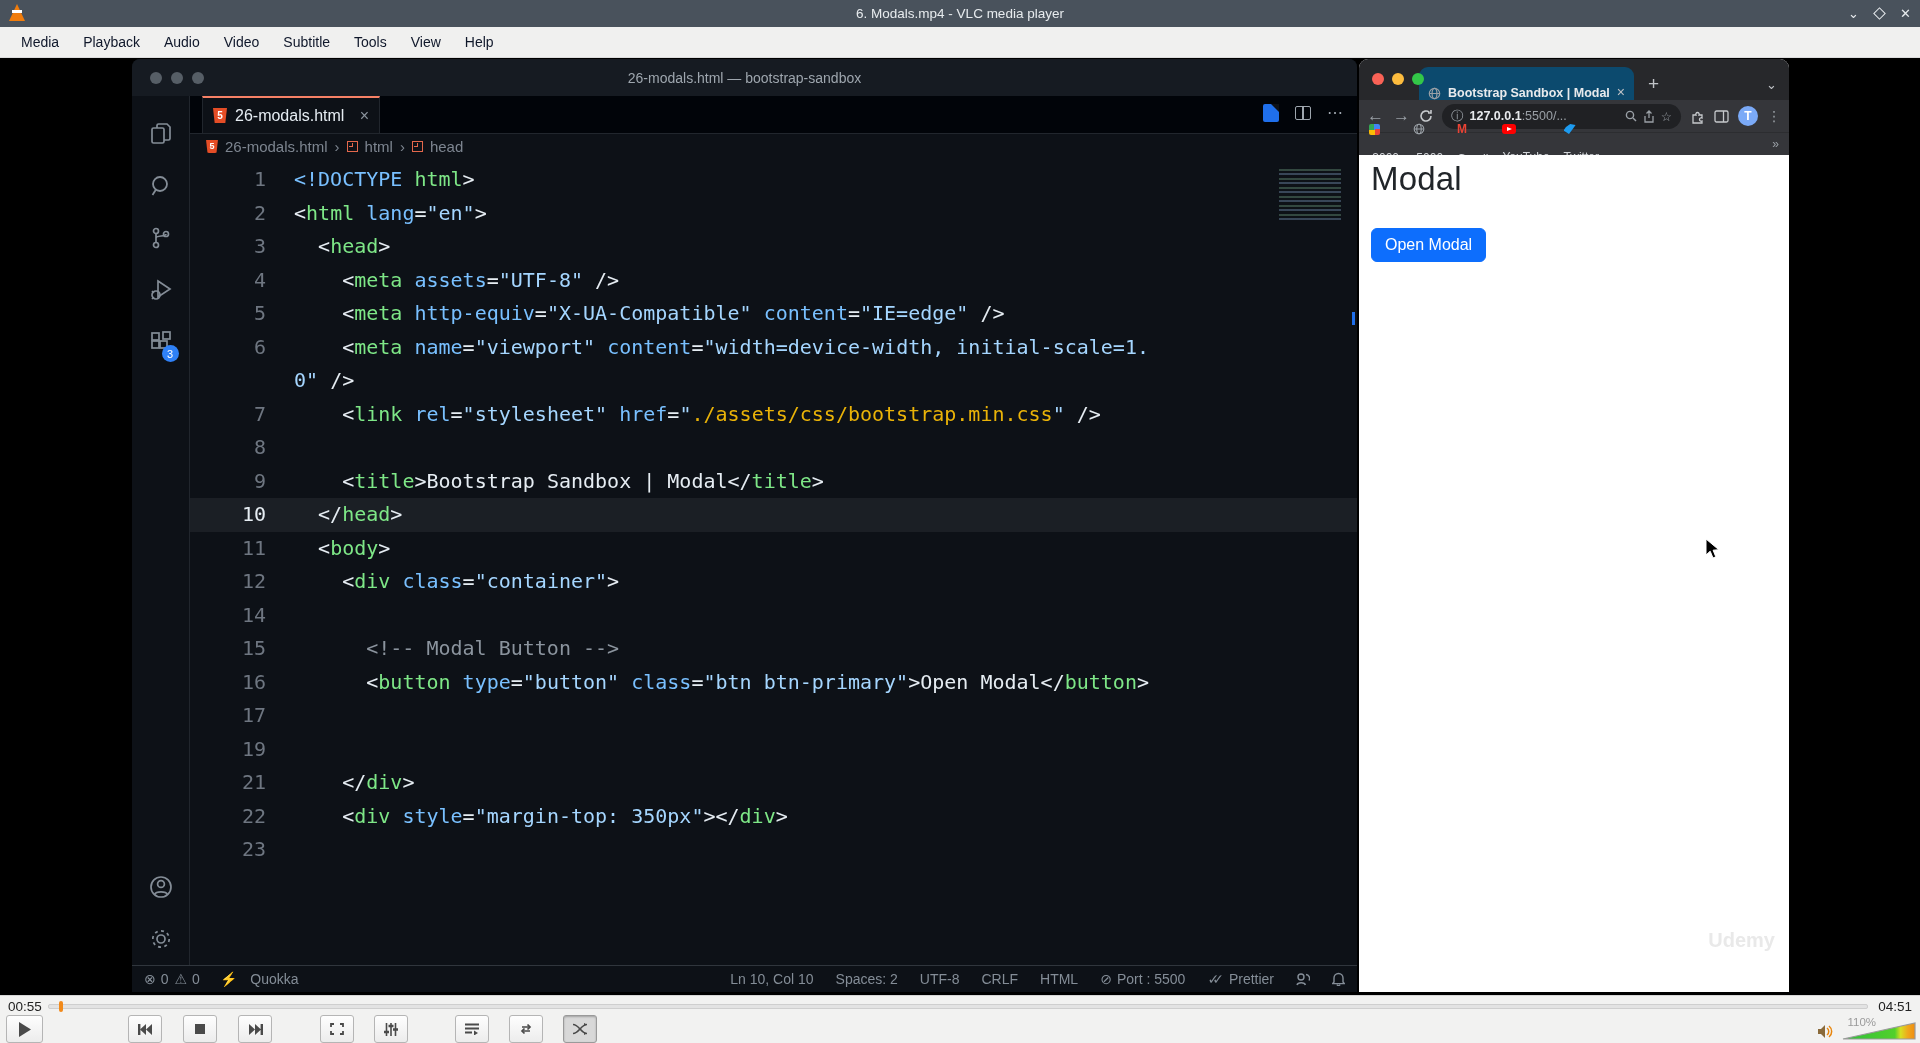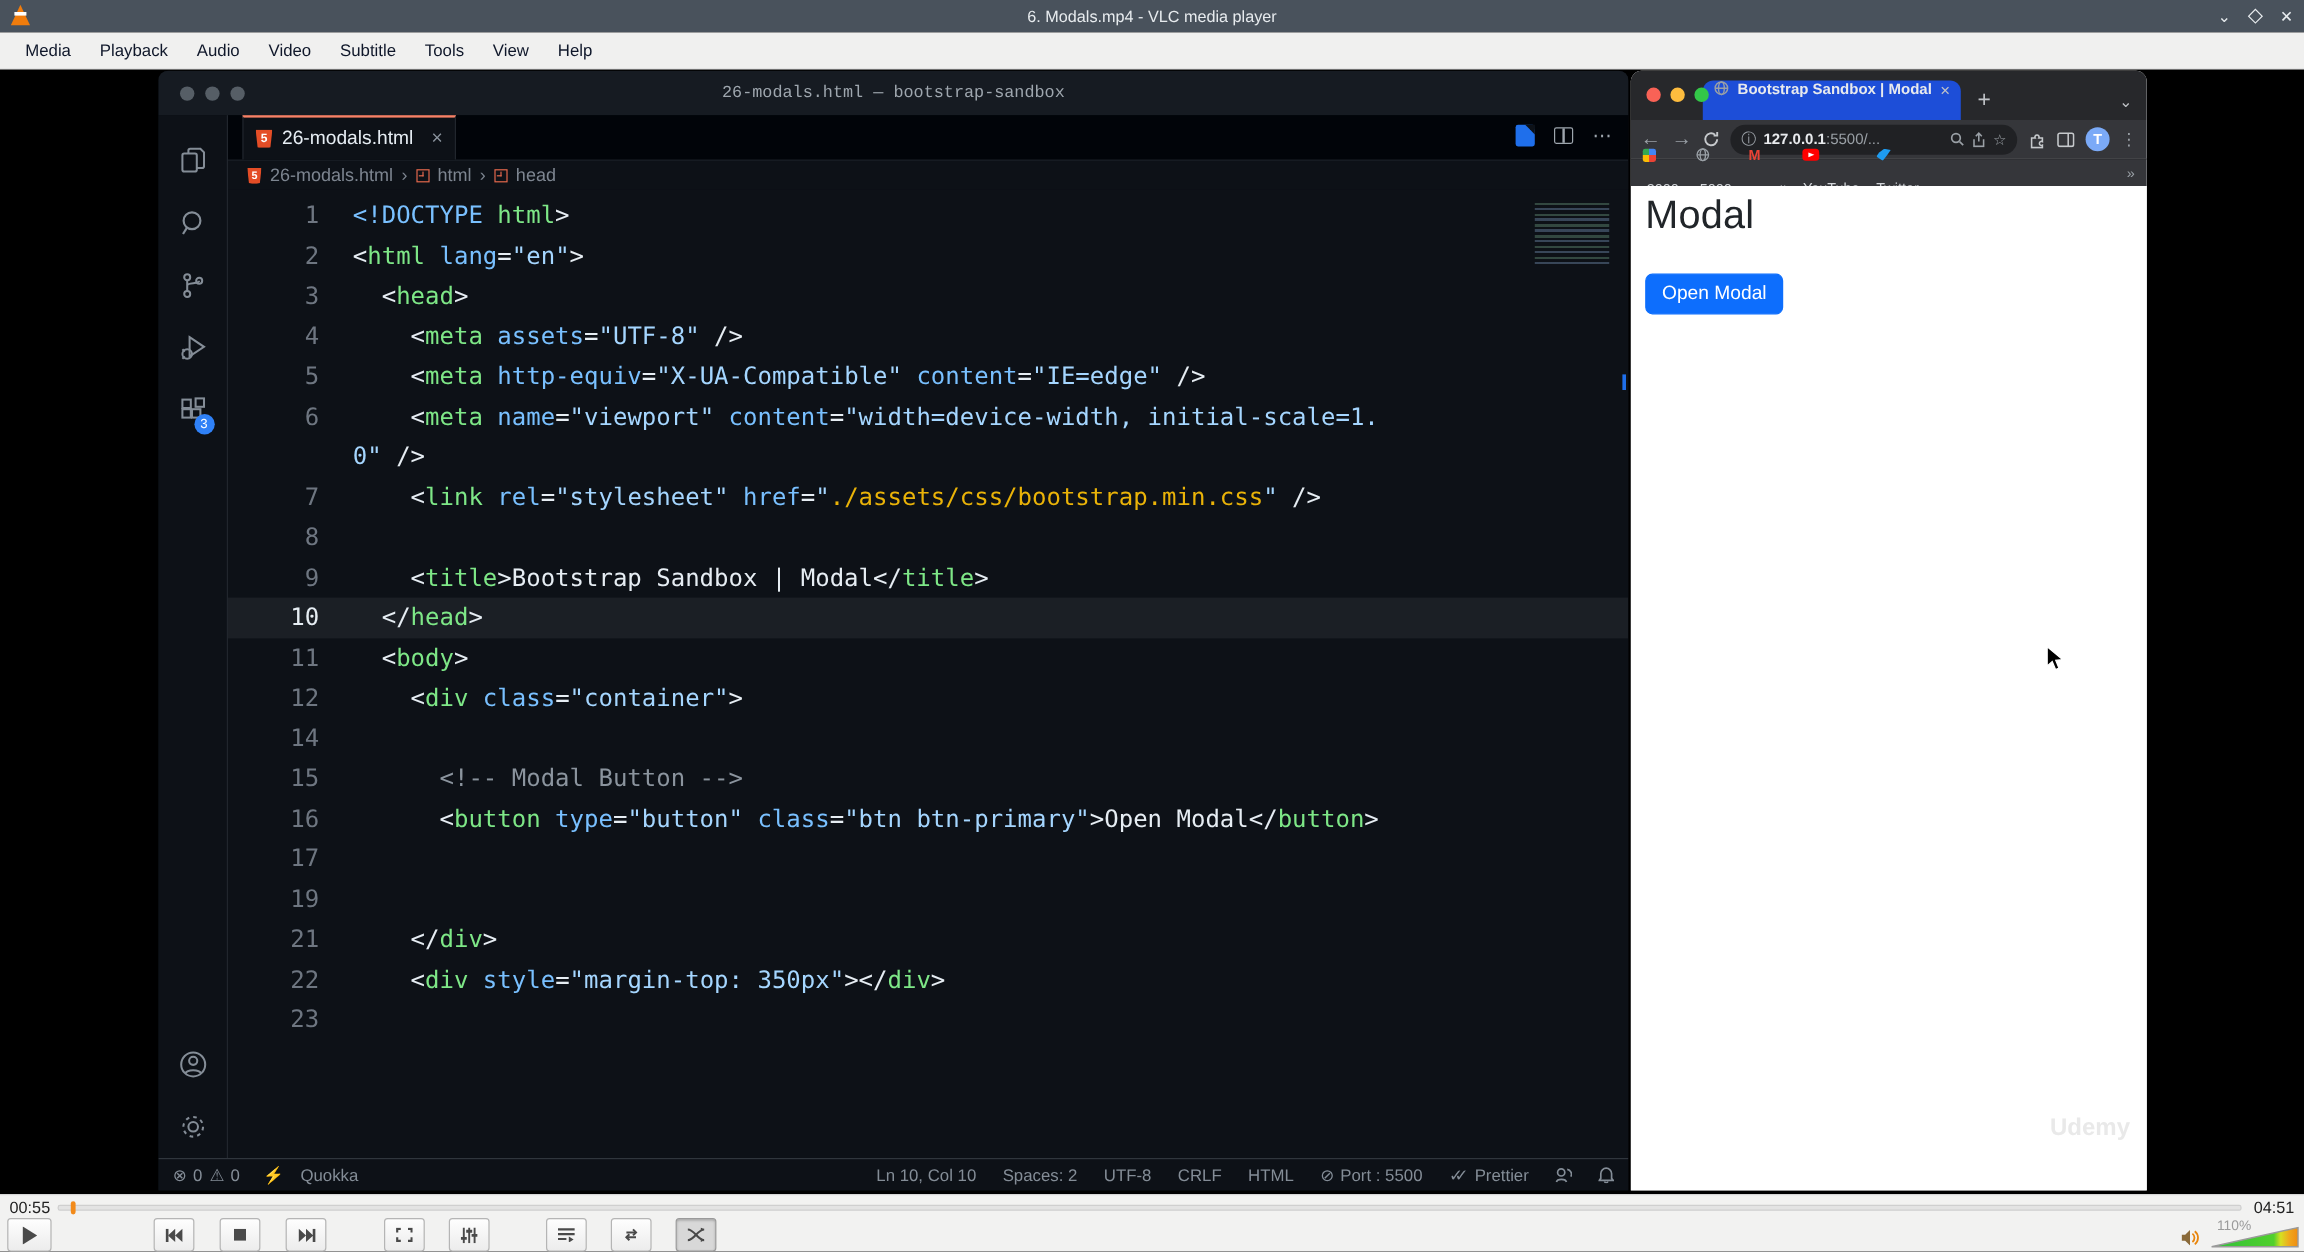--- a/index.html
+++ b/index.html
@@ -22,21 +22,21 @@
   .seek-track { position:absolute; left:48px; right:52px; top:8px; height:5px; background:#e3e3e3; border:1px solid #cfcfcf; border-radius:2px; }
   .seek-handle { position:absolute; left:10px; top:-4px; width:4px; height:11px; background:#f28a1a; border-radius:2px; }
   .vlc-btn { position:absolute; top:19px; height:28px; background:linear-gradient(#fefefe,#ececec); border:1px solid #b5b5b5; border-radius:3px; display:flex; align-items:center; justify-content:center; }
   .vlc-btn.pressed { background:#d8d8d8; border-color:#9a9a9a; box-shadow:inset 0 1px 2px rgba(0,0,0,.25); }
   .vol-label { position:absolute; right:44px; top:20px; font-size:11.5px; color:#9b9b9b; }
   .vol-wedge { position:absolute; right:4px; top:26px; }
   .spk { position:absolute; right:86px; top:29px; }
 
   
   .vscode { position:absolute; left:132px; top:59px; width:1225px; height:933px; background:#0d1117; border-radius:8px 8px 0 0; overflow:hidden; }
-  .vsc-titlebar { position:absolute; left:0; top:0; right:0; height:37px; background:#161b22; display:flex; align-items:center; justify-content:center;font-family:Liberation Mono, monospace; }
+  .vsc-titlebar { position:absolute; left:0; top:0; right:0; height:37px; background:#161b22; display:flex; align-items:center; justify-content:center; }
   .vsc-lights { position:absolute; left:18px; top:13px; display:flex; gap:9px; }
   .vsc-lights i { width:12px; height:12px; border-radius:50%; background:#565e66; }
   .vsc-title { color:#9ea6ae; font-size:14px; }
   .activity-bar { position:absolute; left:0; top:37px; bottom:27px; width:58px; background:#0d1117; border-right:1px solid #21262d; display:flex; flex-direction:column; align-items:center; padding-top:12px; }
   .act-icon { width:48px; height:52px; display:flex; align-items:center; justify-content:center; position:relative; color:#848d97; }
   .act-spacer { flex:1; }
   .ext-badge { position:absolute; right:6px; bottom:6px; min-width:17px; height:17px; border-radius:50%; background:#2f81f7; color:#fff; font-size:11px; display:flex; align-items:center; justify-content:center; }
   .tabbar { position:absolute; left:58px; top:37px; right:0; height:38px; background:#010409; border-bottom:1px solid #21262d; display:flex; }
   .tab { margin-left:12px; width:178px; background:#0d1117; border-top:2px solid #f78166; border-right:1px solid #21262d; border-left:1px solid #21262d; display:flex; align-items:center; gap:8px; padding:0 10px; }
   .tab-label { color:#e6edf3; font-size:16px; flex:1; }
@@ -65,21 +65,21 @@
   .statusbar { position:absolute; left:0; bottom:0; right:0; height:27px; background:#0d1117; border-top:1px solid #30363d; display:flex; align-items:center; color:#848d97; font-size:14px; padding:0 12px; }
   .sb-left { display:flex; align-items:center; gap:6px; }
   .sb-right { margin-left:auto; display:flex; align-items:center; gap:22px; }
   .sb-item { display:flex; align-items:center; gap:5px; }
 
   
   .chrome { position:absolute; left:1359px; top:59px; width:430px; height:933px; border-radius:9px 9px 0 0; overflow:hidden; background:#fff; }
   .ch-frame { height:41px; background:#27282b; display:flex; align-items:flex-end; position:relative; }
   .ch-lights { position:absolute; left:13px; top:14px; display:flex; gap:8px; }
   .ch-lights i { width:12px; height:12px; border-radius:50%; }
-  .ch-tab { margin-left:60px; width:215px; height:33px; background:#1d4ed8; border-radius:9px 9px 0 0; display:flex; align-items:flex-start; gap:7px; padding:0 9px; }
+  .ch-tab { margin-left:60px; width:215px; height:33px; background:#0c4a6e; border-radius:9px 9px 0 0; display:flex; align-items:flex-end; gap:7px; padding:0 9px; }
   .ch-tab-label { color:#e8eaed; font-size:12.5px; flex:1; font-weight:bold; white-space:nowrap; overflow:hidden; }
   .ch-newtab { color:#c0c3c7; font-size:19px; margin-left:14px; margin-bottom:5px; }
   .ch-tabchev { position:absolute; right:12px; bottom:8px; color:#c0c3c7; font-size:13px; }
   .ch-toolbar { height:32px; background:#35363a; display:flex; align-items:center; padding:0 8px; gap:9px; }
   .nav-ic { color:#9aa0a6; font-size:17px; }
   .omnibox { flex:1; height:25px; background:#202124; border-radius:13px; display:flex; align-items:center; padding:0 9px; gap:6px; color:#9aa0a6; font-size:12.5px; min-width:0; }
   .omni-host { color:#e8eaed; font-weight:bold; }
   .avatar { width:20px; height:20px; border-radius:50%; background:#7baaf7; color:#fff; font-size:12px; font-weight:bold; display:flex; align-items:center; justify-content:center; }
   .ch-bookmarks { height:23px; background:#35363a; border-top:1px solid #2c2d30; display:flex; align-items:center; gap:14px; padding:0 10px; color:#d2d5d9; font-size:12px; }
   .bm { display:flex; align-items:flex-start; gap:16px;flex-direction:column; }

